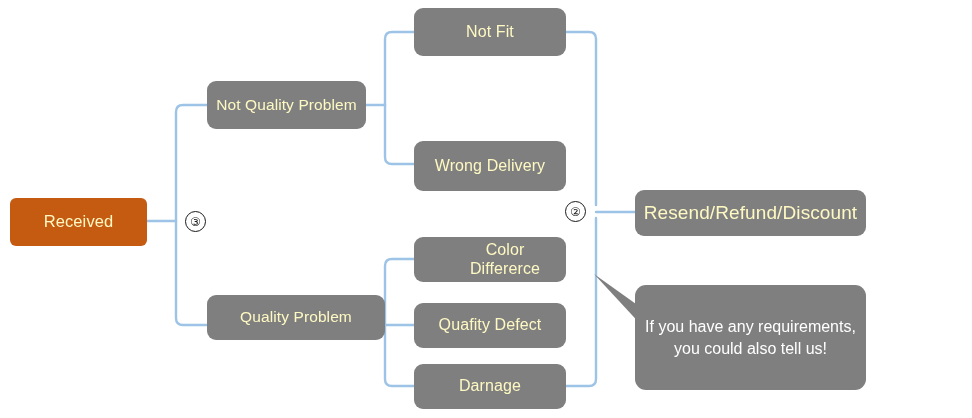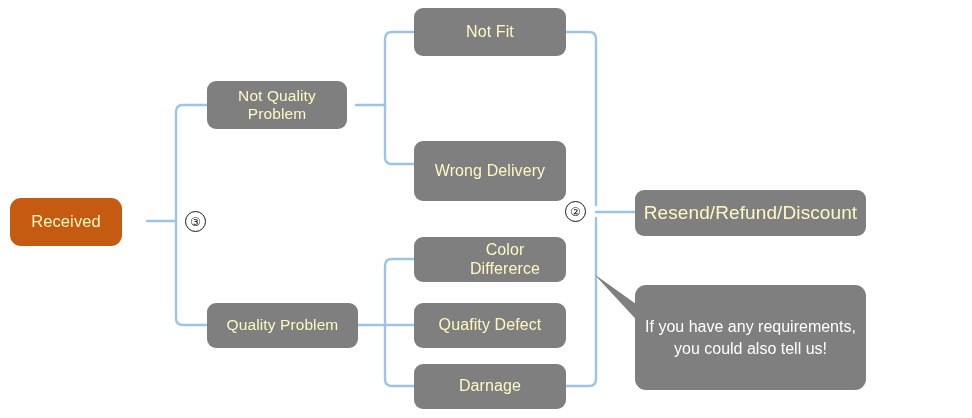--- a/index.html
+++ b/index.html
@@ -107,37 +107,37 @@
       <path d="M566,32 L589,32 Q596,32 596,39 L596,205"></path>
       <path d="M566,386 L589,386 Q596,386 596,379 L596,218"></path>
       <path d="M596,212 L635,212"></path>
     </g>
   </svg>
 
   <svg class="callout-tail" style="left:588px; top:270px; width:110px; height:60px;" viewBox="0 0 110 60" xmlns="http://www.w3.org/2000/svg">
     <polygon points="6,4 62,44 56,58" fill="#7f7f7f"></polygon>
   </svg>
 
-  <div class="node orange" style="left:10px; top:198px; width:112px; height:48px; font-size:16.5px;">
+  <div class="node orange" style="left:10px; top:198px; width:137px; height:48px; font-size:16.5px;border-radius:6px;">
     <span class="node-label">Received</span>
   </div>
 
-  <div class="node gray" style="left:207px; top:81px; width:140px; height:48px; font-size:15.5px;">
+  <div class="node gray" style="left:207px; top:81px; width:159px; height:48px; font-size:15.5px;">
     <span class="node-label">Not Quality Problem</span>
   </div>
 
-  <div class="node gray" style="left:207px; top:303px; width:151px; height:45px; font-size:15.5px;">
+  <div class="node gray" style="left:207px; top:295px; width:178px; height:45px; font-size:15.5px;">
     <span class="node-label">Quality Problem</span>
   </div>
 
   <div class="node gray" style="left:414px; top:8px; width:152px; height:48px; font-size:16px;">
     <span class="node-label">Not Fit</span>
   </div>
 
-  <div class="node gray" style="left:414px; top:141px; width:152px; height:60px; font-size:16px;">
+  <div class="node gray" style="left:414px; top:141px; width:152px; height:50px; font-size:16px;">
     <span class="node-label">Wrong Delivery</span>
   </div>
 
   <div class="node gray" style="left:414px; top:237px; width:152px; height:45px; font-size:16px;padding-left:36px;">
     <span class="node-label">Color Differerce</span>
   </div>
 
   <div class="node gray" style="left:414px; top:303px; width:152px; height:45px; font-size:16px;">
     <span class="node-label">Quafity Defect</span>
   </div>

